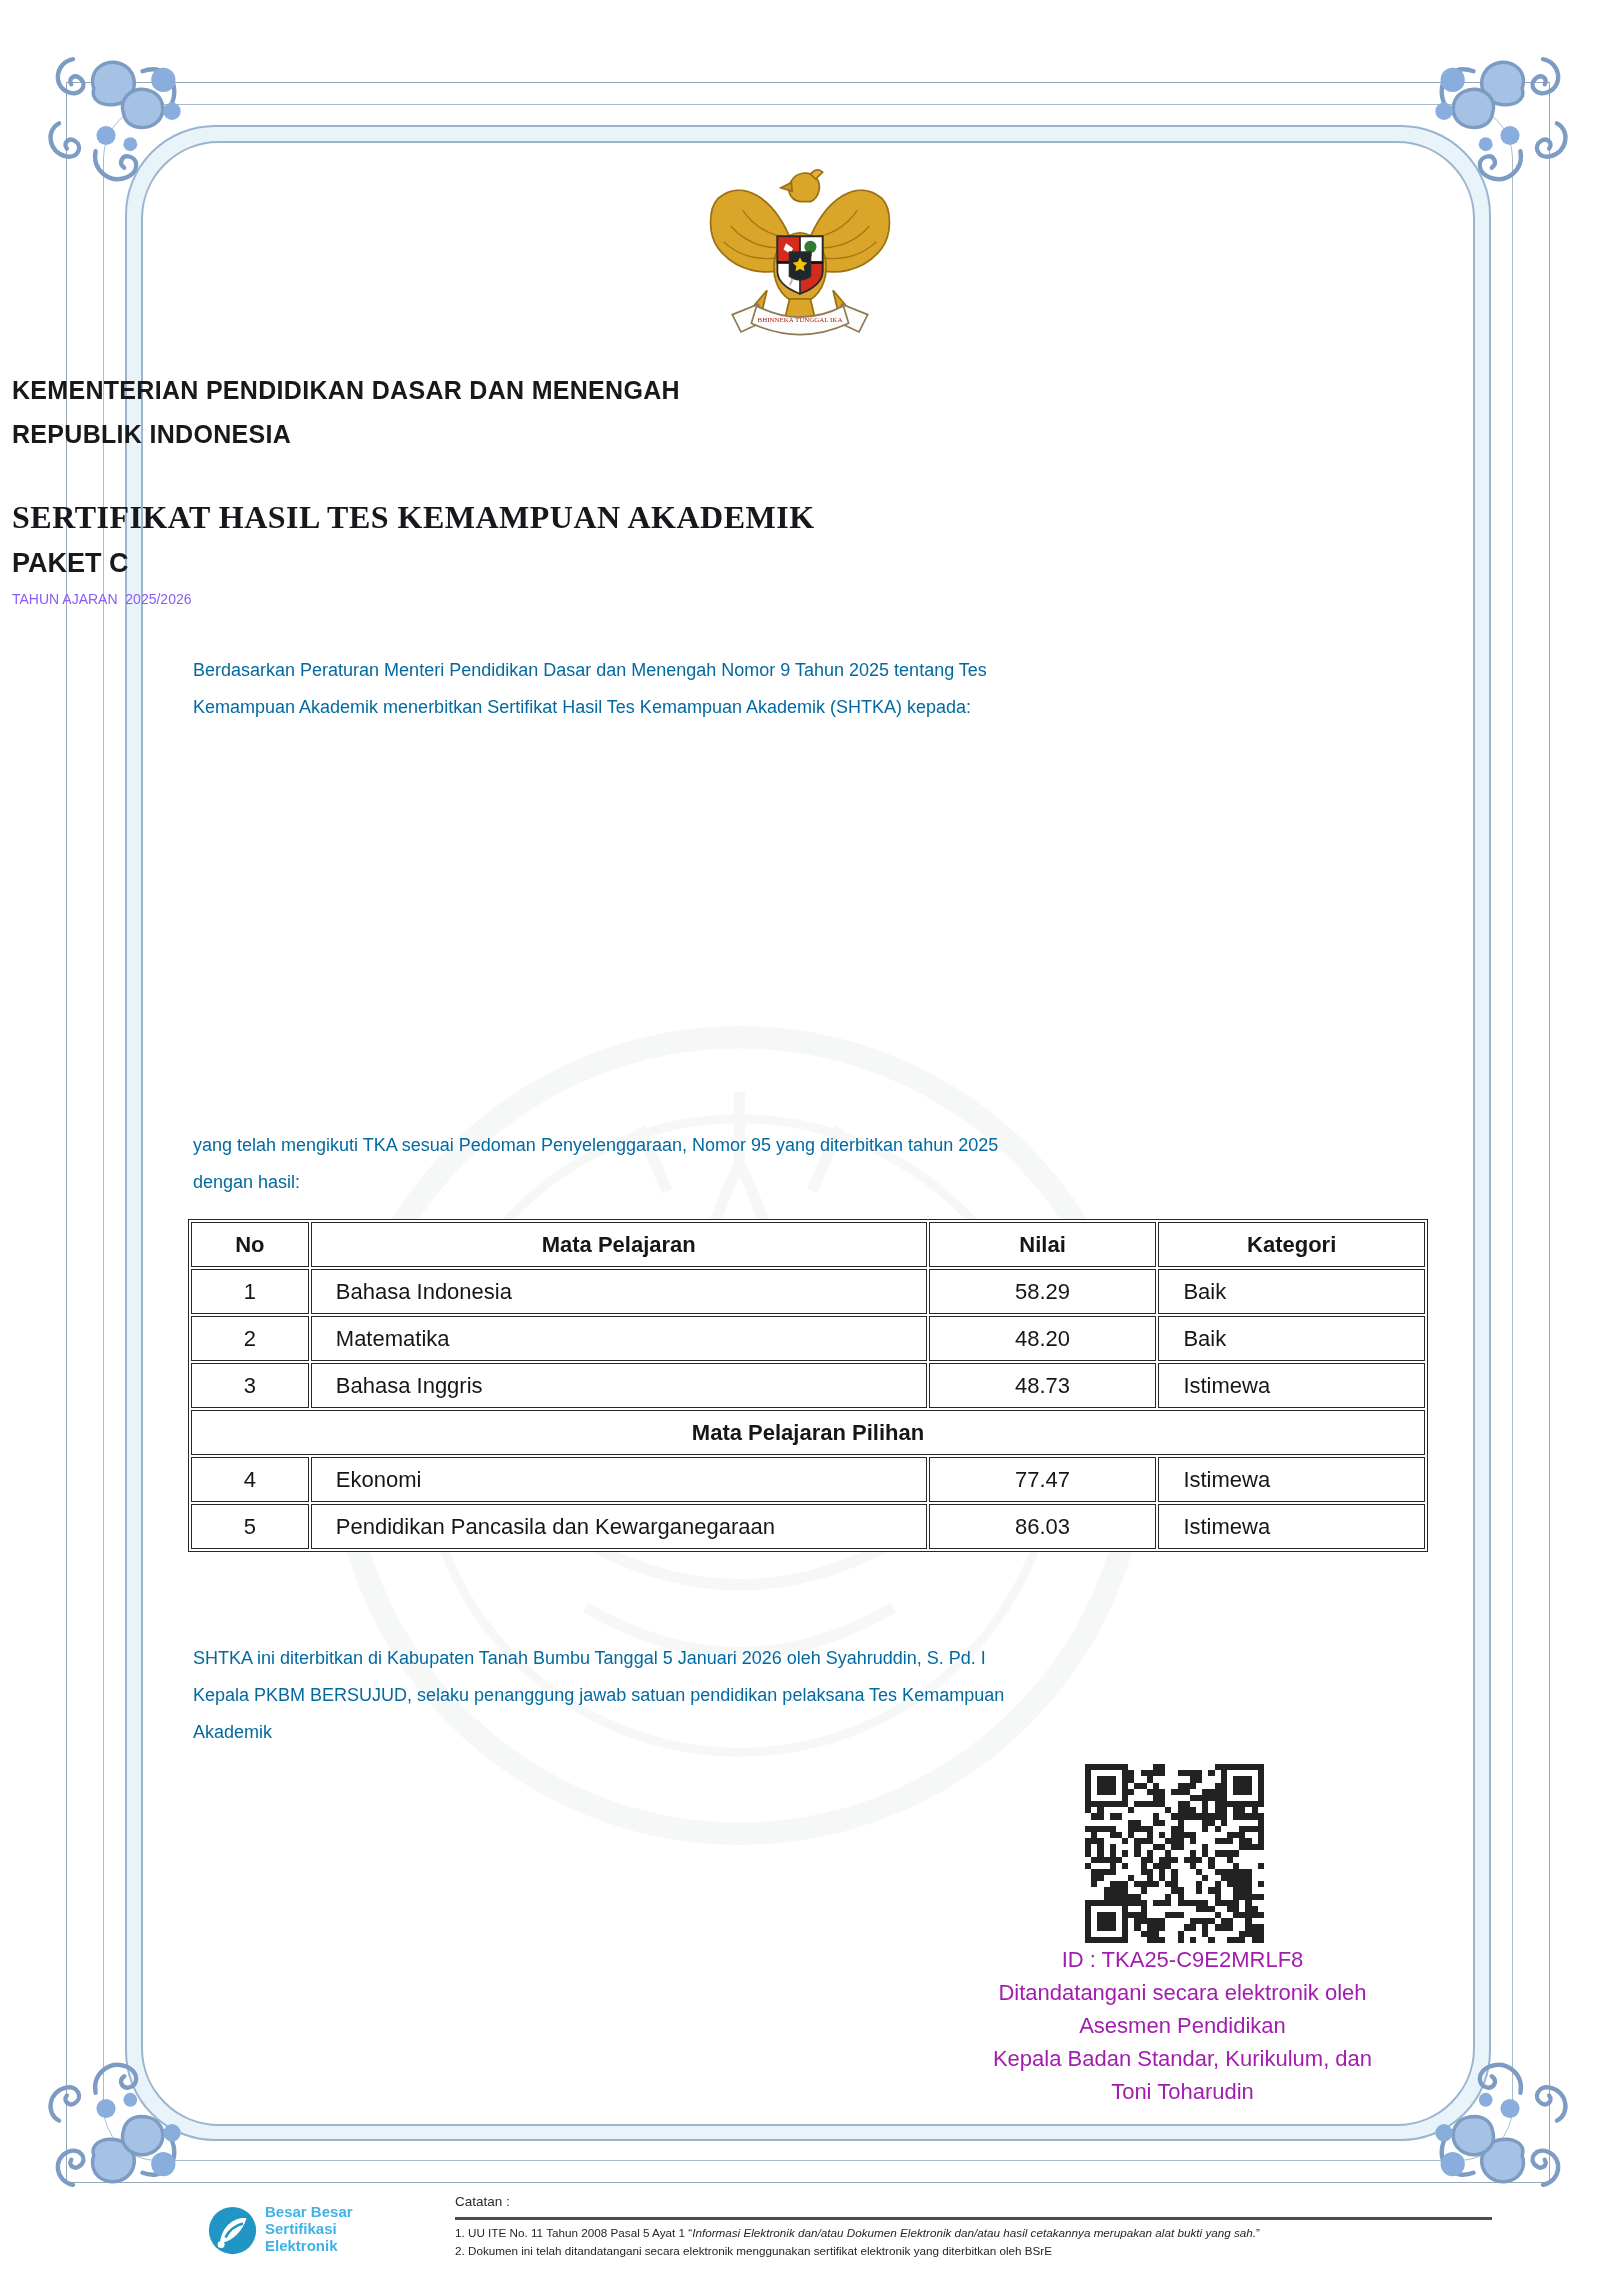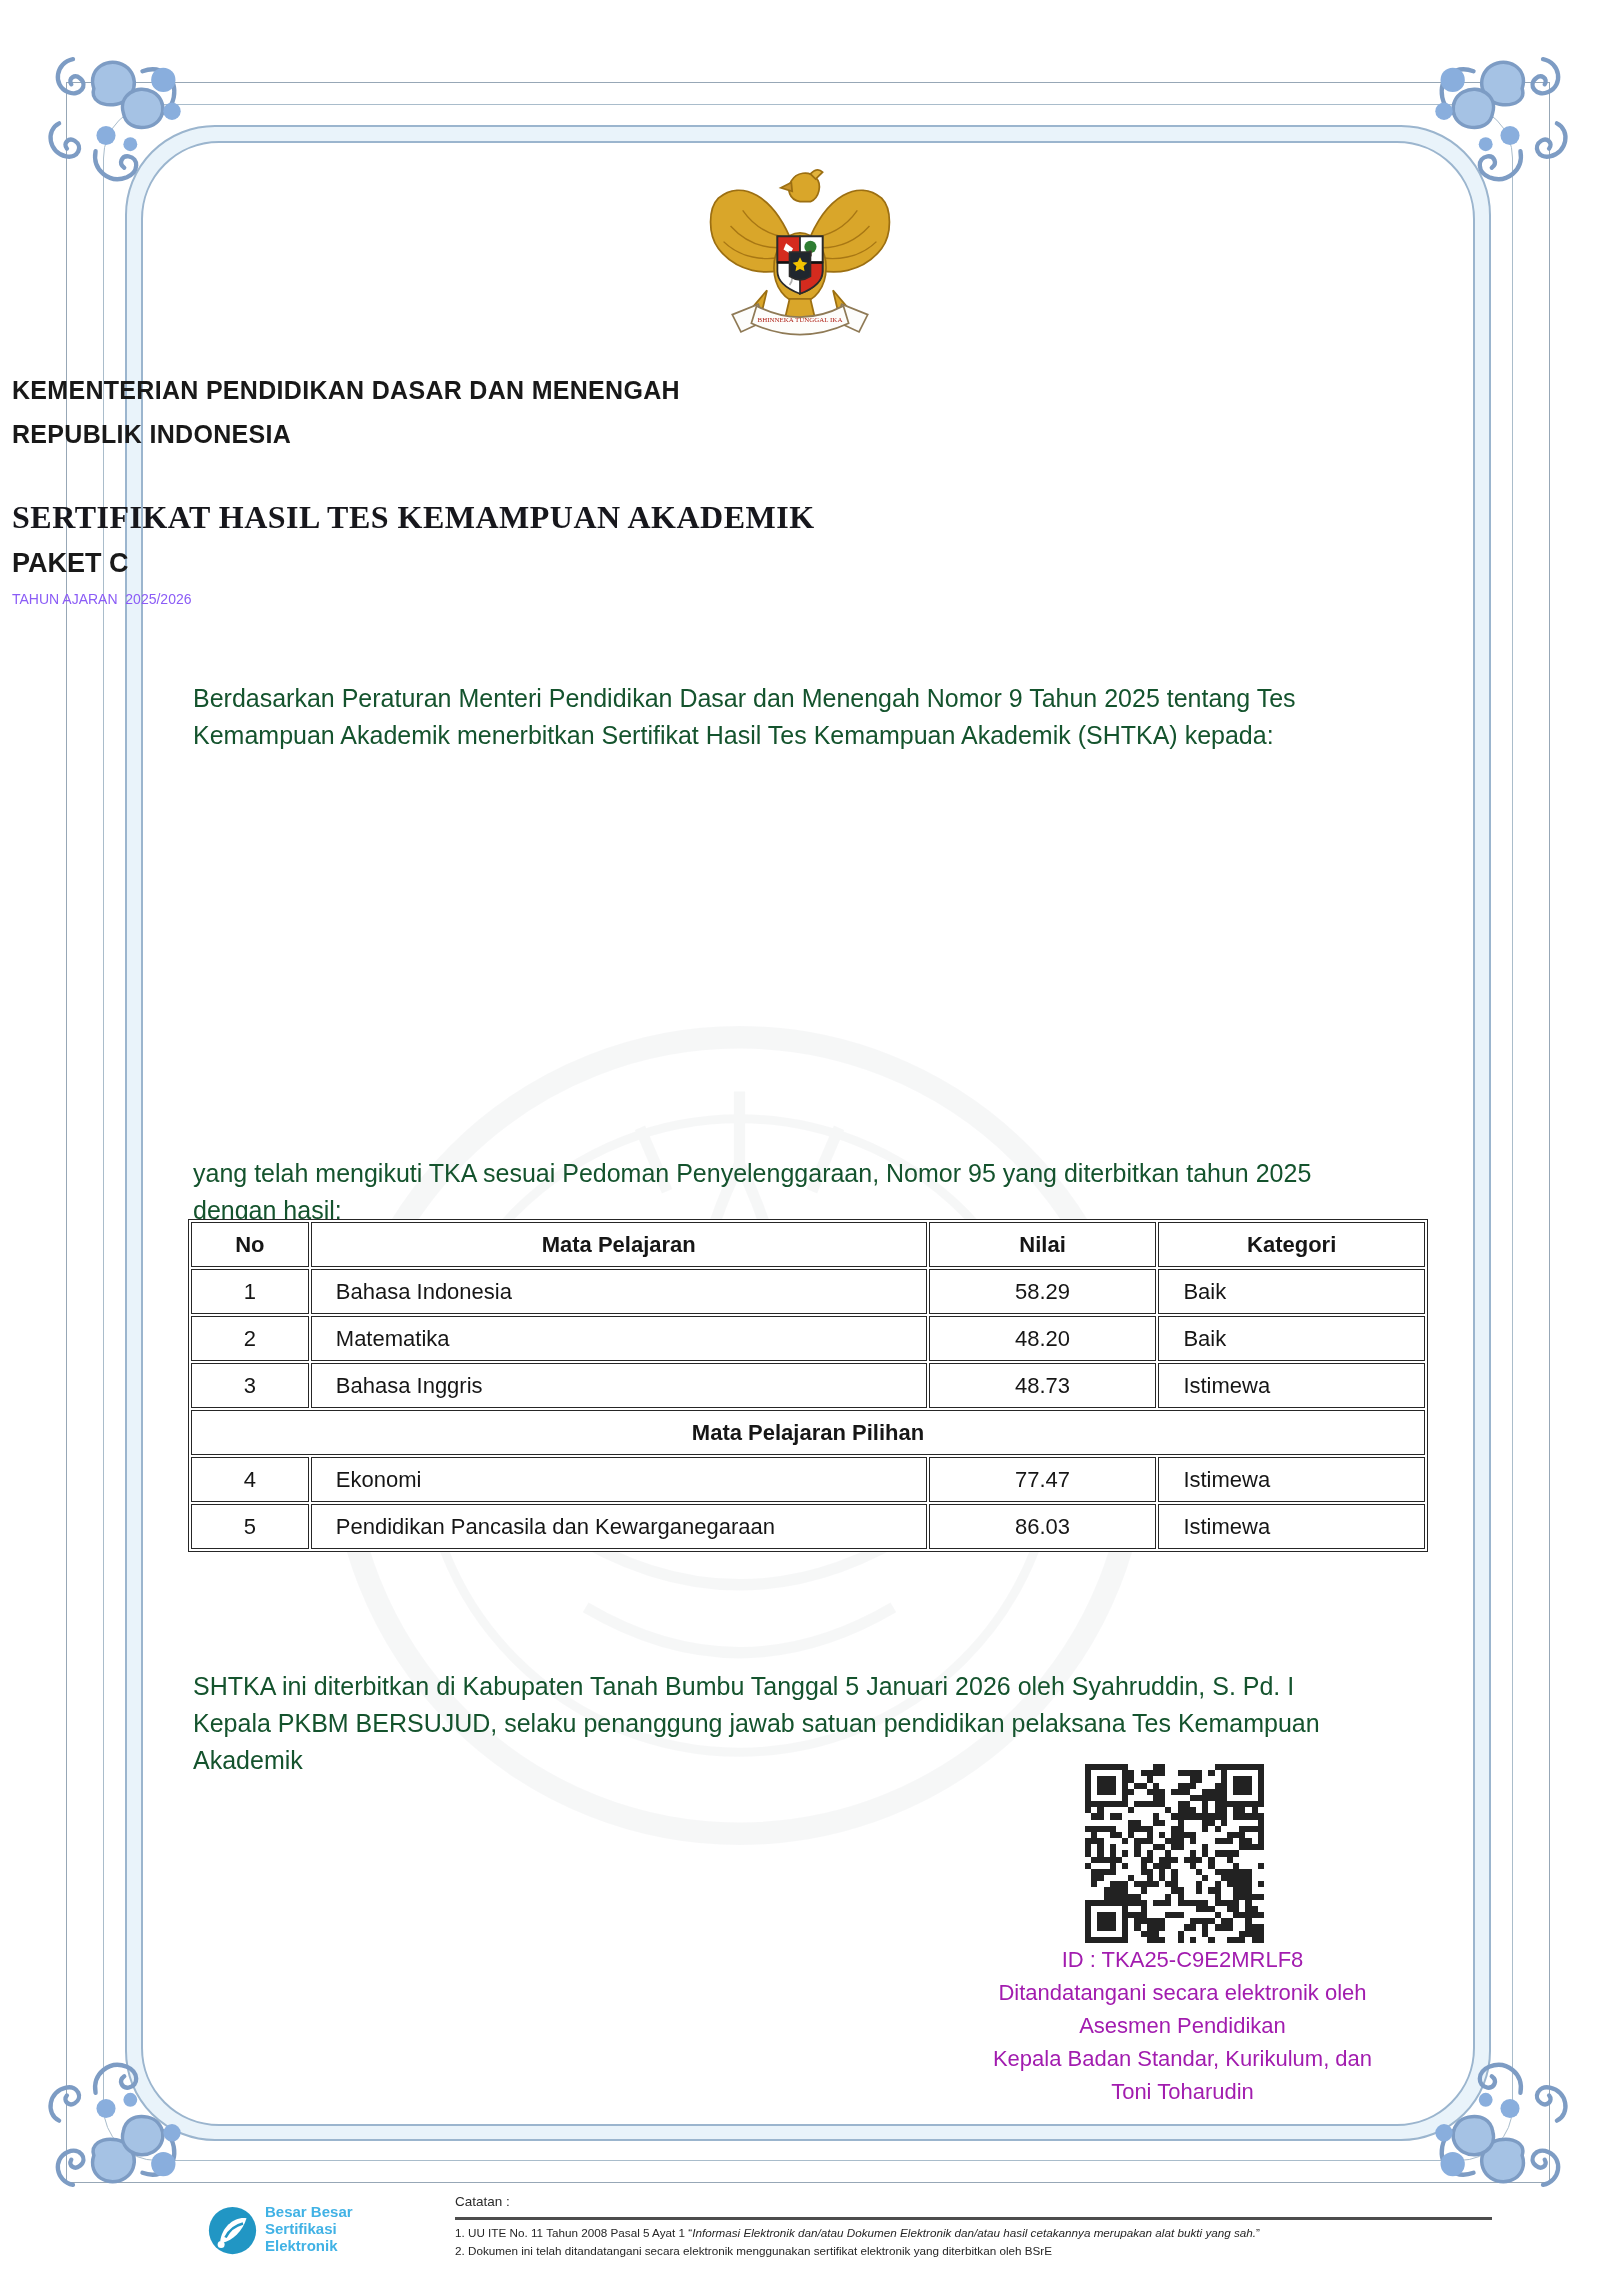--- a/index.html
+++ b/index.html
@@ -26,21 +26,21 @@
   
   .emblem{position:absolute;left:706px;top:160px;width:188px;height:198px;}
   .center-line{position:absolute;left:12px;width:100%;}
   .ministry{font-weight:bold;font-size:25px;letter-spacing:0.3px;color:#191919;}
   .m1{top:376px;}
   .m2{top:420px;}
   .cert-title{top:499px;font-family:"Liberation Serif","DejaVu Serif",serif;font-weight:bold;font-size:32px;letter-spacing:0.5px;color:#17171c;}
   .paket{top:548px;font-weight:bold;font-size:27px;color:#191919;}
   .tahun{top:591px;font-size:14px;white-space:pre;color:#8b5cf6;}
   
-  .para{position:absolute;left:193px;width:1235px;font-size:25px;line-height:37px;color:#14532d;margin-top:28px;}
+  .para{position:absolute;left:193px;width:1235px;font-size:18px;line-height:37px;color:#0369a1;}
   .p-intro{top:652px;}
   .p-result{top:1127px;}
   .p-issue{top:1640px;}
   
   .score-table{
     position:absolute;left:188px;top:1219px;width:1240px;
     border-collapse:separate;border-spacing:2.6px;
     border:1.7px solid #262626;background:#ffffff;
   }
   .score-table td{

